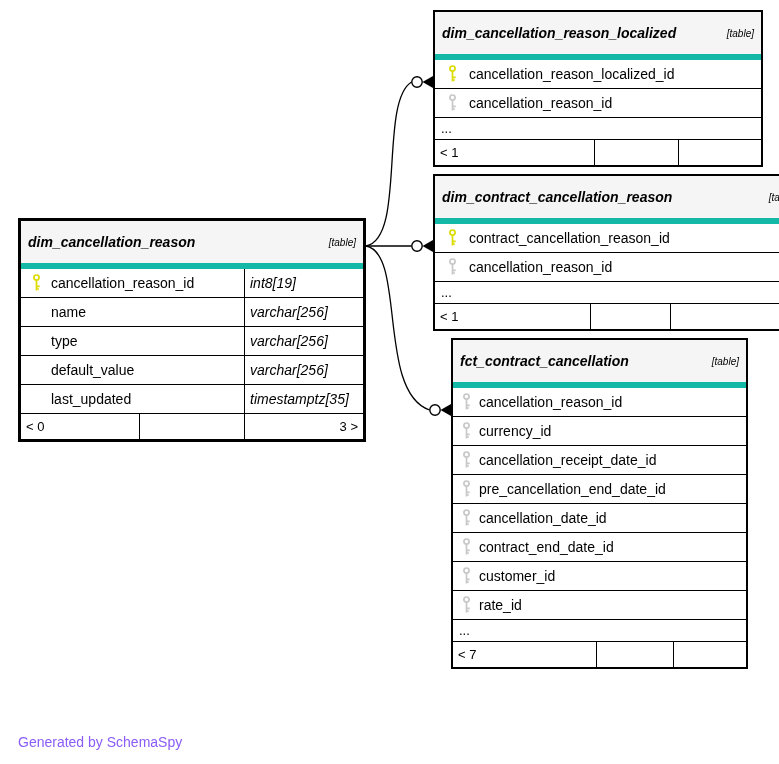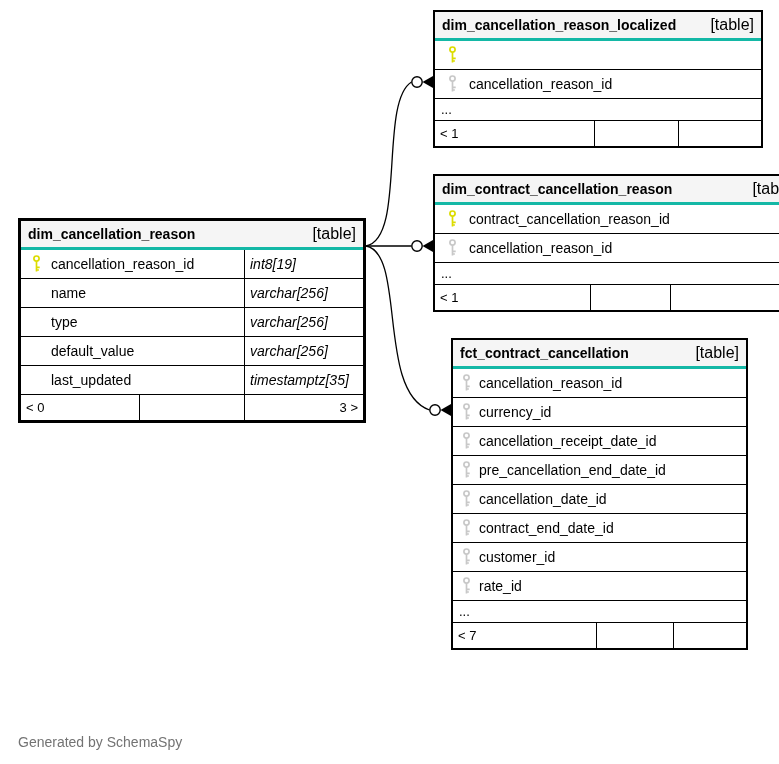--- a/index.html
+++ b/index.html
@@ -16,26 +16,27 @@
     position:absolute;
     background:#fff;
     border:2px solid #000;
     box-sizing:border-box;
     z-index:1;
   }
   .db-table.main{border-width:3px;margin-top:16px;}
   .tbl-header{
     display:flex;align-items:center;justify-content:space-between;
     height:26px;
-    padding:0 7px;
+    padding:8px 7px;
     background:#f5f5f5;
-    border-bottom:3px solid #14b8a6;
+    border-bottom:6px solid #14b8a6;
+    font-style:italic;
   }
   .tbl-name{font-weight:bold;font-size:14px;white-space:nowrap;}
-  .tbl-badge{font-size:16px;font-weight:normal;white-space:nowrap;}
+  .tbl-badge{font-size:10px;font-weight:normal;white-space:nowrap;}
   .tbl-row{
     display:flex;align-items:center;
     height:29px;
     border-bottom:1px solid #000;
     box-sizing:border-box;
     background:#fff;
   }
   .tbl-row:last-of-type{border-bottom:none;}
   .key-slot{width:34px;display:flex;justify-content:center;align-items:center;flex:0 0 auto;}
   .db-table.main .key-slot{width:30px;}
@@ -55,21 +56,21 @@
     padding:0 5px;
     border-right:1px solid #000;box-sizing:border-box;
     overflow:hidden;white-space:nowrap;
   }
   .ft-cell:last-child{border-right:none;justify-content:flex-end;}
   .key-icon{display:block;}
   .key-icon.pk{stroke:#dcdc00;}
   .key-icon.fk{stroke:#c8c8c8;}
   .credit{
     position:absolute;left:18px;top:734px;
-    font-size:14px;color:#737373;
+    font-size:14px;color:#8b5cf6;
   }
   path.rel, .conn-circle{fill:none;stroke:#000;}
   path.rel{stroke-width:1.3px;}
   .conn-circle{fill:#fff;stroke-width:1.4px;}
   .conn-arrow{fill:#000;stroke:none;}
 </style>
 </head>
 <body>
 
 <div class="canvas">
@@ -93,20 +94,21 @@
       <span class="tbl-name">dim_cancellation_reason_localized</span>
       <span class="tbl-badge">[table]</span>
     </div>
     <div class="tbl-row">
       <span class="key-slot">
         <svg class="key-icon pk" width="11" height="18" viewBox="0 0 11 18" fill="none" stroke-width="1.7">
             <circle cx="5.5" cy="3.6" r="2.6"></circle>
             <path d="M5.5 6.2 V16.5 M5.5 12.3 h3.2 M5.5 15 h2.4"></path>
           </svg>
       </span>
+      <span class="col-name">cancellation_reason_localized_id</span>
     </div>
     <div class="tbl-row">
       <span class="key-slot">
         <svg class="key-icon fk" width="11" height="18" viewBox="0 0 11 18" fill="none" stroke-width="1.7">
             <circle cx="5.5" cy="3.6" r="2.6"></circle>
             <path d="M5.5 6.2 V16.5 M5.5 12.3 h3.2 M5.5 15 h2.4"></path>
           </svg>
       </span>
       <span class="col-name">cancellation_reason_id</span>
     </div>

